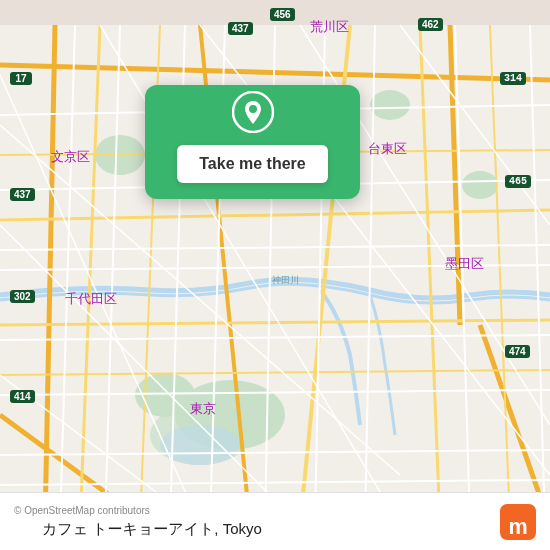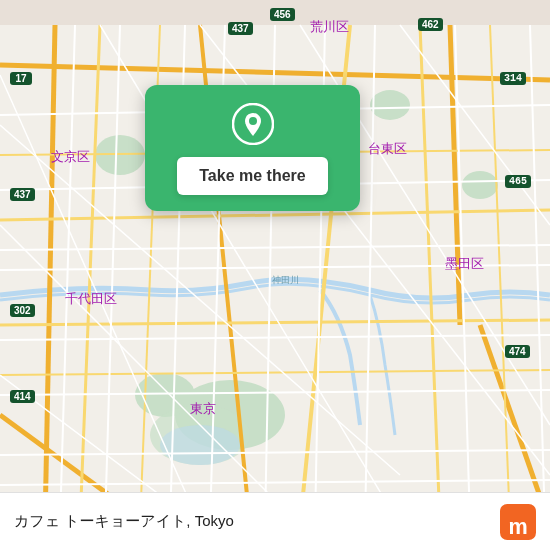--- a/index.html
+++ b/index.html
@@ -45,21 +45,21 @@
     .popup-card {
       position: absolute;
       top: 85px;
       left: 145px;
       width: 215px;
       background: #3ab56e;
       border-radius: 12px;
       display: flex;
       flex-direction: column;
       align-items: center;
-      padding: 18px 20px 16px;
+      padding: 6px 20px 16px;
       box-shadow: 0 4px 16px rgba(0,0,0,0.25);
       z-index: 10;
     }
 
     .pin-icon {
       width: 42px;
       height: 42px;
       margin-bottom: 12px;
     }
 
@@ -100,20 +100,21 @@
     .osm-credit {
       font-size: 10px;
       color: #888;
       margin-bottom: 4px;
     }
 
     .place-name {
       font-size: 15px;
       color: #222;
       font-weight: 500;
+      margin-left: 28px;
     }
 
     .moovit-logo {
       display: flex;
       align-items: center;
       gap: 4px;
     }
 
     .moovit-m {
       width: 36px;
@@ -216,37 +217,38 @@
   <div class="district-label" style="left:65px; top:290px;">千代田区</div>
   <div class="district-label" style="left:190px; top:400px;">東京</div>
 
   <div class="route-badge" style="left:10px; top:72px;">17</div>
   <div class="route-badge" style="left:228px; top:22px;">437</div>
   <div class="route-badge" style="left:270px; top:8px;">456</div>
   <div class="route-badge" style="left:418px; top:18px;">462</div>
   <div class="route-badge" style="left:500px; top:72px;font-family:Liberation Mono, monospace;">314</div>
   <div class="route-badge" style="left:10px; top:188px;">437</div>
   <div class="route-badge" style="left:505px; top:175px;font-family:Liberation Mono, monospace;">465</div>
-  <div class="route-badge" style="left:10px; top:304px;">302</div>
+  <div class="route-badge" style="left:10px; top:290px;">302</div>
   <div class="route-badge" style="left:10px; top:390px;">414</div>
   <div class="route-badge" style="left:505px; top:345px;">474</div>
 
   <div class="popup-card">
 
     <svg class="pin-icon" viewBox="0 0 42 42" xmlns="http://www.w3.org/2000/svg">
       <circle cx="21" cy="21" r="20" fill="none" stroke="white" stroke-width="2.5"></circle>
       <path d="M21 10 C16.5 10 13 13.6 13 18 C13 23.5 21 33 21 33 C21 33 29 23.5 29 18 C29 13.6 25.5 10 21 10 Z" fill="white"></path>
       <circle cx="21" cy="18" r="4" fill="#3ab56e"></circle>
     </svg>
 
     <button class="take-me-there-btn">Take me there</button>
   </div>
 
   <div class="bottom-bar">
     <div class="bottom-left">
+      <span class="osm-credit">© OpenStreetMap contributors</span>
       <span class="place-name">
         <span>カフェ トーキョーアイト</span><span>, </span><span>Tokyo</span>
       </span>
     </div>
 
     <div class="moovit-logo">
       <svg class="moovit-m" viewBox="0 0 50 50" xmlns="http://www.w3.org/2000/svg">
         <rect width="50" height="50" rx="10" fill="#f26522"></rect>
 
         <text x="50%" y="68%" dominant-baseline="middle" text-anchor="middle" font-size="30" font-weight="bold" fill="white" font-family="Arial">m</text>

